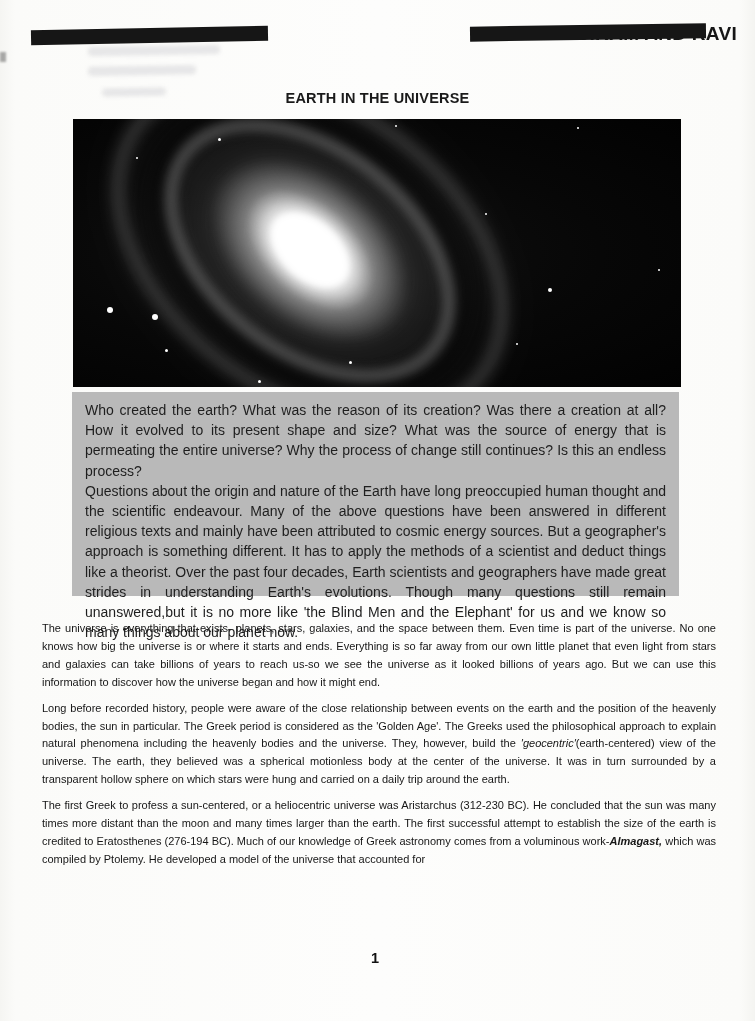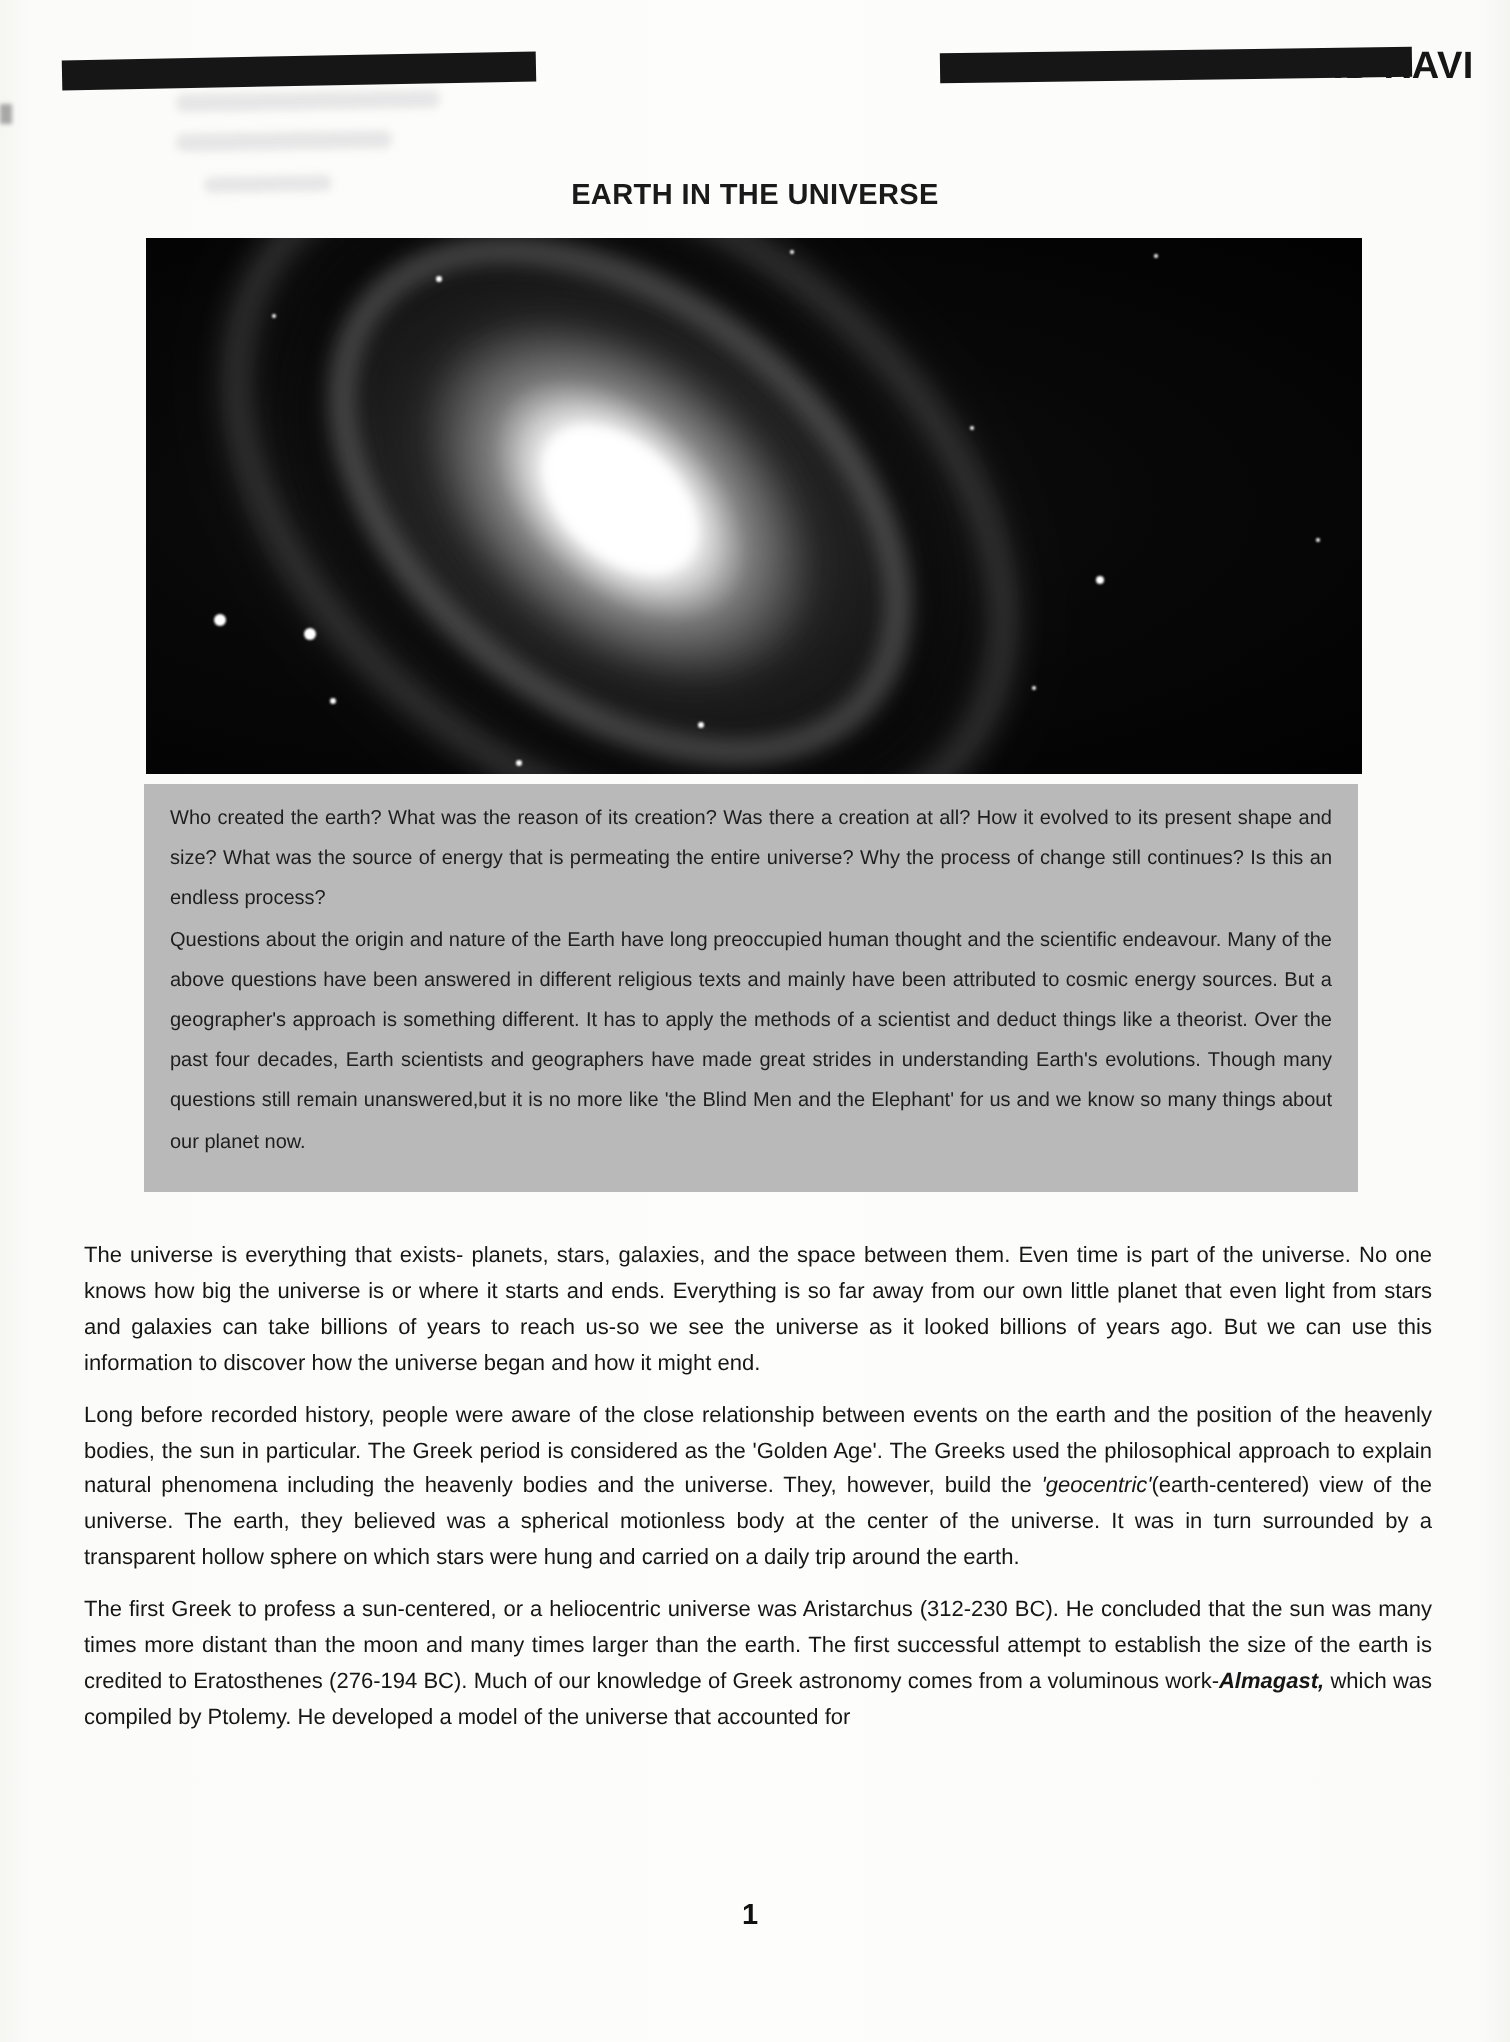--- a/index.html
+++ b/index.html
@@ -69,21 +69,21 @@
   .s9 { left:412px; top:94px;  width:2px; height:2px; }
   .s10{ left:475px; top:169px; width:4px; height:4px; }
   .s11{ left:443px; top:224px; width:2px; height:2px; }
   .s12{ left:504px; top:8px;   width:2px; height:2px; }
   .s13{ left:585px; top:150px; width:2px; height:2px; }
 
   
   .intro-box {
     position:absolute; left:72px; top:392px; width:607px; height:204px; box-sizing:border-box;
     padding:8px 13px 0 13px; text-align:justify;
-    font-size:10px; line-height:20.2px; color:#1e1e1e;
+    font-size:14px; line-height:20.2px; color:#1e1e1e;
   }
   .intro-box p { margin:0; }
 
   
   .content {
     position:absolute; left:42px; top:620px; width:674px;
     font-size:11px; line-height:17.9px; text-align:justify; color:#161616;
   }
   .content p { margin:0 0 8px 0; }
   .seg-b  { font-weight:normal; }

